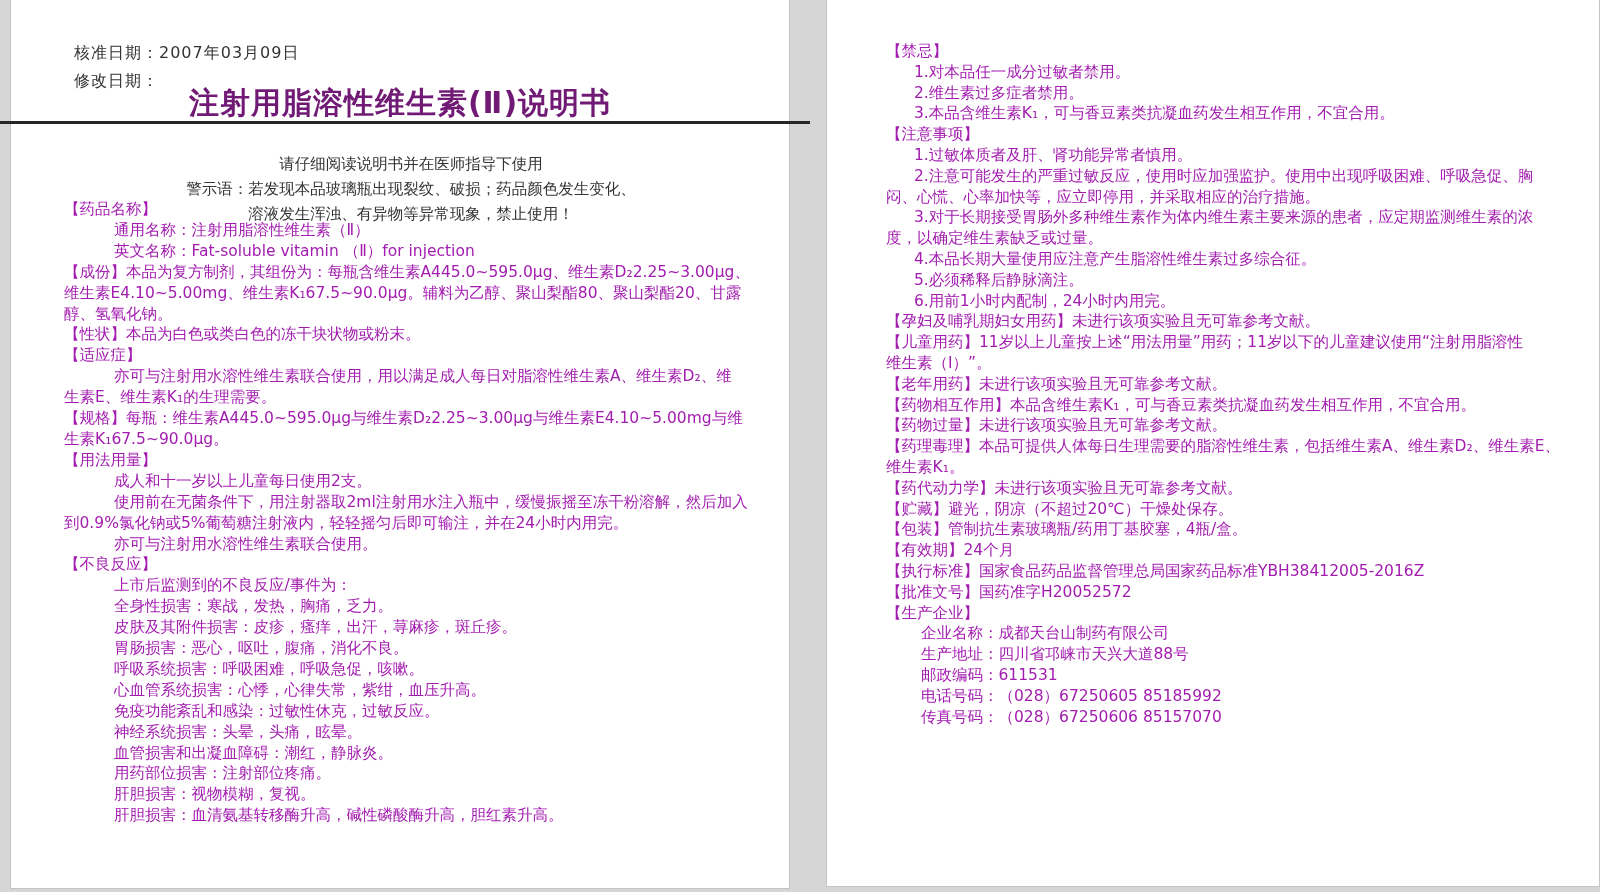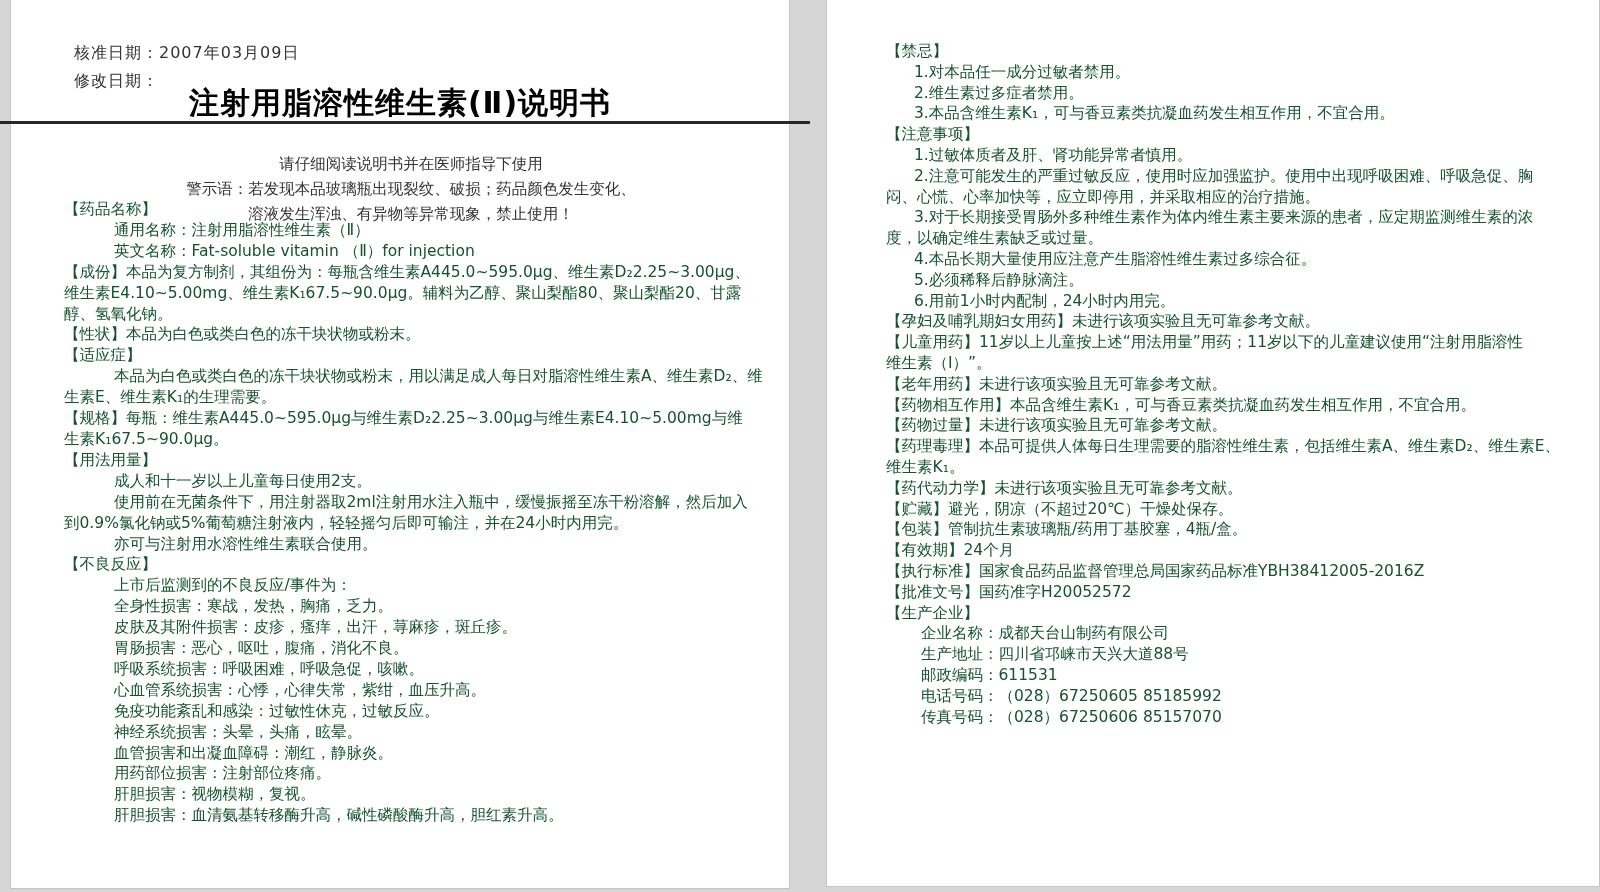--- a/index.html
+++ b/index.html
@@ -23,36 +23,36 @@
   .page-left{left:10px;top:-2px;width:780px;height:891px;}
   .page-right{left:826px;top:-2px;width:774px;height:889px;}
   .dates{
     position:absolute;left:63px;top:40px;
     font-size:16px;line-height:28px;color:#333;
     letter-spacing:1px;
   }
   .doc-title{
     position:absolute;left:0;top:84px;width:100%;
     text-align:center;
-    font-size:30px;font-weight:800;color:#000000;
+    font-size:30px;font-weight:800;color:#701a75;
     letter-spacing:1px;
     white-space:nowrap;
   }
   .title-underline{
     position:absolute;left:0;top:121px;width:810px;height:3px;
     background:#262626;z-index:5;
   }
   .notice-block{
     position:absolute;left:30px;top:129px;width:740px;
     text-align:center;
     font-size:15.5px;line-height:25px;color:#333;margin-top:24px;
   }
   .body-text{
     position:absolute;
-    font-size:15.5px;color:#14532d;
+    font-size:15.5px;color:#a21caf;
   }
   .left-body{left:53px;top:200px;width:712px;line-height:20.9px;}
   .right-body{left:59px;top:42px;width:700px;line-height:20.8px;}
   .line{white-space:nowrap;}
   .in-0{padding-left:0;}
   .in-1{padding-left:50px;}
   .in-2{padding-left:28px;}
   .in-3{padding-left:35px;}
 </style>
 </head>
@@ -73,21 +73,21 @@
     </div>
     <div class="body-text left-body">
         <div class="line in-0">【药品名称】</div>
         <div class="line in-1">通用名称：注射用脂溶性维生素（Ⅱ）</div>
         <div class="line in-1">英文名称：Fat-soluble vitamin （Ⅱ）for injection</div>
         <div class="line in-0">【成份】本品为复方制剂，其组份为：每瓶含维生素A445.0~595.0μg、维生素D₂2.25~3.00μg、</div>
         <div class="line in-0">维生素E4.10~5.00mg、维生素K₁67.5~90.0μg。辅料为乙醇、聚山梨酯80、聚山梨酯20、甘露</div>
         <div class="line in-0">醇、氢氧化钠。</div>
         <div class="line in-0">【性状】本品为白色或类白色的冻干块状物或粉末。</div>
         <div class="line in-0">【适应症】</div>
-        <div class="line in-1">本品为白色或类白色的冻干块状物或粉末，用以满足成人每日对脂溶性维生素A、维生素D₂、维</div>
+        <div class="line in-1">亦可与注射用水溶性维生素联合使用，用以满足成人每日对脂溶性维生素A、维生素D₂、维</div>
         <div class="line in-0">生素E、维生素K₁的生理需要。</div>
         <div class="line in-0">【规格】每瓶：维生素A445.0~595.0μg与维生素D₂2.25~3.00μg与维生素E4.10~5.00mg与维</div>
         <div class="line in-0">生素K₁67.5~90.0μg。</div>
         <div class="line in-0">【用法用量】</div>
         <div class="line in-1">成人和十一岁以上儿童每日使用2支。</div>
         <div class="line in-1">使用前在无菌条件下，用注射器取2ml注射用水注入瓶中，缓慢振摇至冻干粉溶解，然后加入</div>
         <div class="line in-0">到0.9%氯化钠或5%葡萄糖注射液内，轻轻摇匀后即可输注，并在24小时内用完。</div>
         <div class="line in-1">亦可与注射用水溶性维生素联合使用。</div>
         <div class="line in-0">【不良反应】</div>
         <div class="line in-1">上市后监测到的不良反应/事件为：</div>

